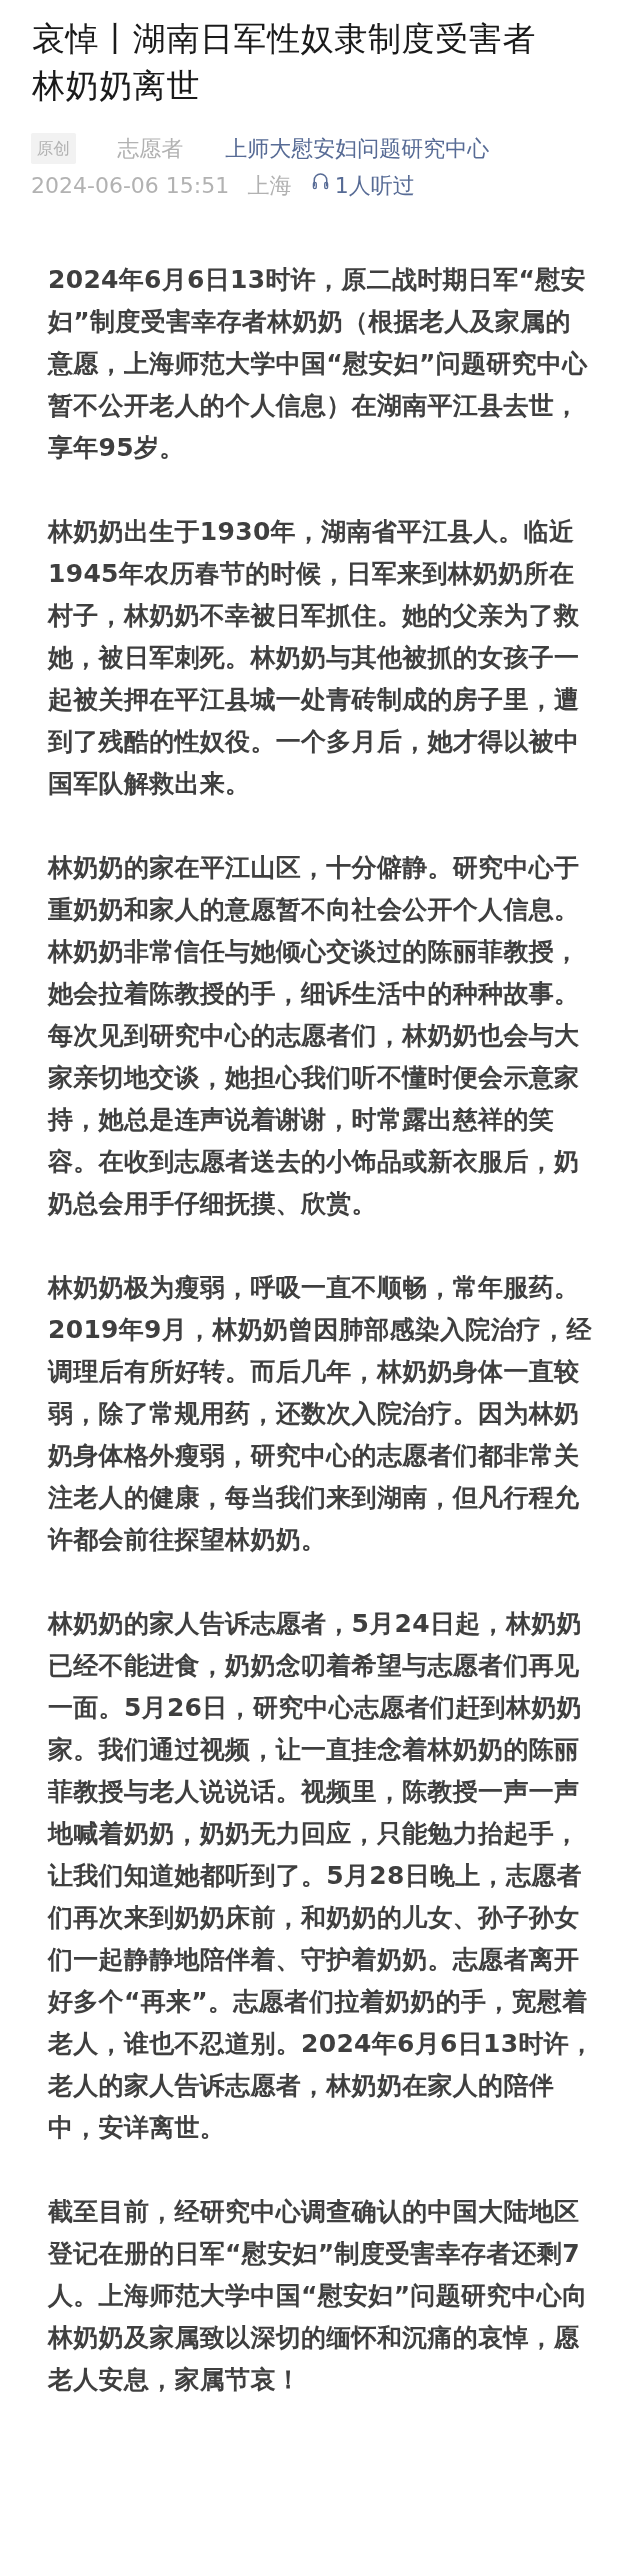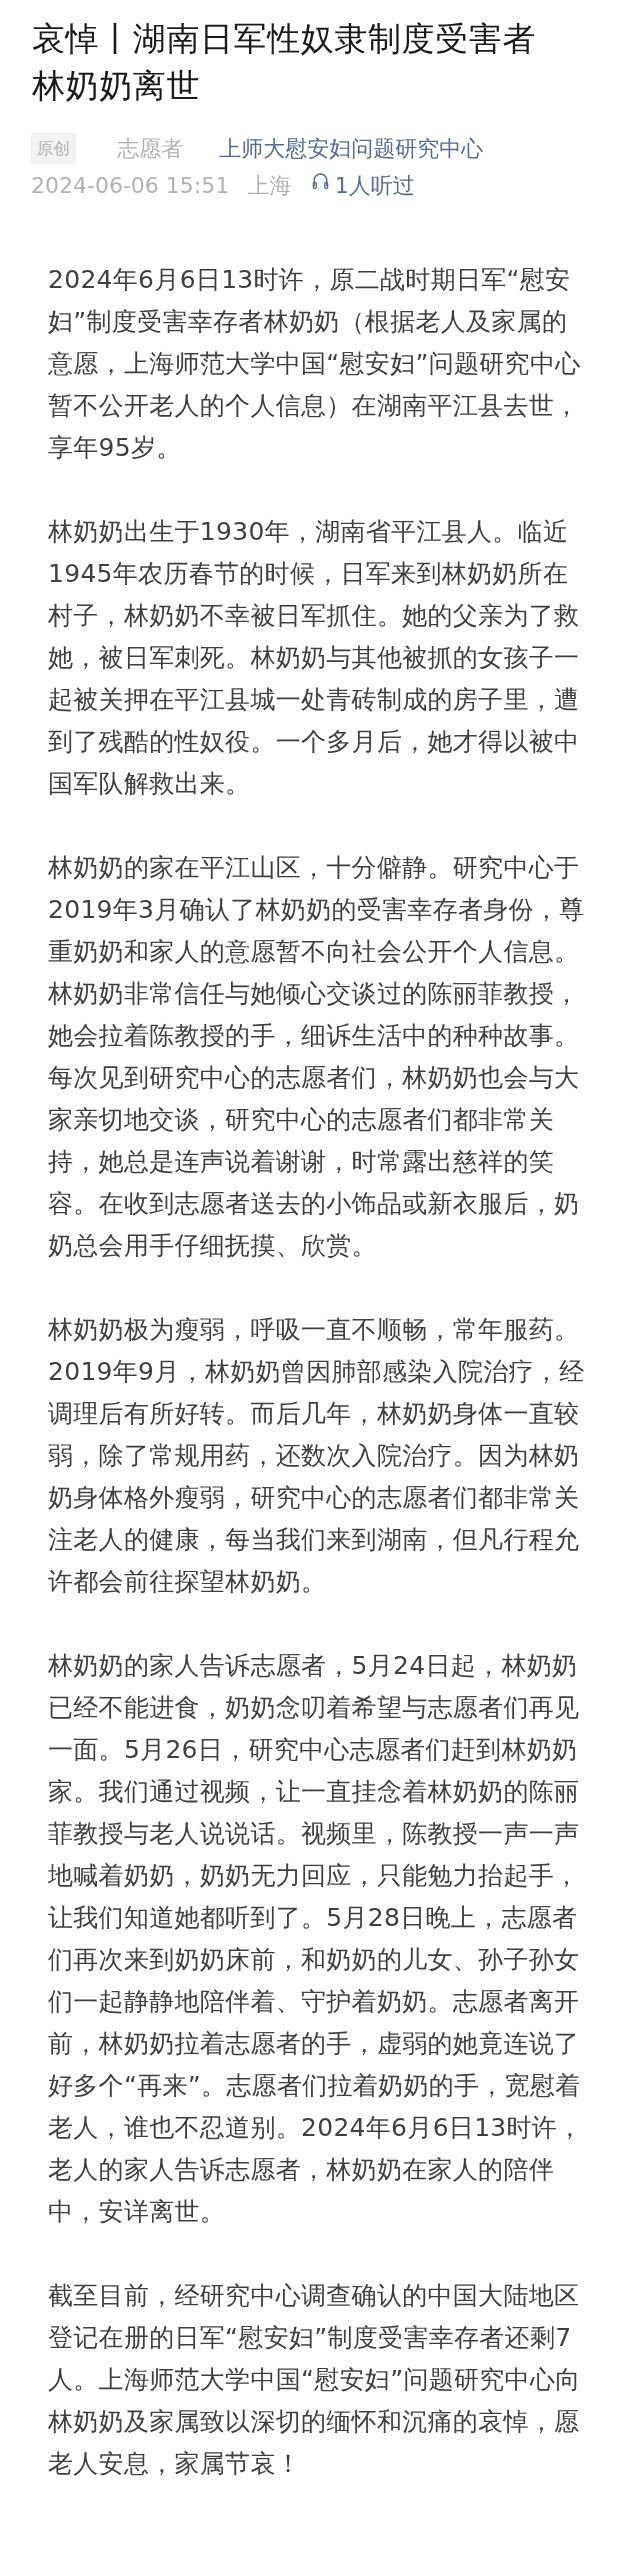--- a/index.html
+++ b/index.html
@@ -54,21 +54,21 @@
       padding: 0 5.7px;
       background: #f2f2f2;
       color: #b2b2b2;
       font-size: 16.6px;
       border-radius: 1.7px;
       margin-right: 13.7px;
     }
     .author-name {
       color: #b2b2b2;
       font-size: 22px;
-      margin-right: 8px;
+      margin-right: 14px;
     }
     .account-name {
       color: #576b95;
       font-size: 22px;
       text-decoration: none;
     }
     .publish-time {
       color: #b2b2b2;
       font-size: 22px;
       margin-right: 18.3px;
@@ -99,20 +99,21 @@
     .para {
       margin: 0 0 42px 0;
       font-size: 25px;
       line-height: 42px;
       color: #3f3f3f;
       letter-spacing: 0.3px;
     }
     .para-line {
       display: block;
       white-space: nowrap;
+      font-weight: bold;
     }
   </style>
 </head>
 <body>
 
 <h1 class="article-title">
   <span class="title-line">哀悼丨湖南日军性奴隶制度受害者</span>
   <span class="title-line">林奶奶离世</span>
 </h1>
 
@@ -147,26 +148,25 @@
     <span class="para-line">林奶奶出生于1930年，湖南省平江县人。临近</span>
     <span class="para-line">1945年农历春节的时候，日军来到林奶奶所在</span>
     <span class="para-line">村子，林奶奶不幸被日军抓住。她的父亲为了救</span>
     <span class="para-line">她，被日军刺死。林奶奶与其他被抓的女孩子一</span>
     <span class="para-line">起被关押在平江县城一处青砖制成的房子里，遭</span>
     <span class="para-line">到了残酷的性奴役。一个多月后，她才得以被中</span>
     <span class="para-line">国军队解救出来。</span>
   </p>
   <p class="para">
     <span class="para-line">林奶奶的家在平江山区，十分僻静。研究中心于</span>
-    <span class="para-line">2019年3月确认了林奶奶的受害幸存者身份，尊</span>
     <span class="para-line">重奶奶和家人的意愿暂不向社会公开个人信息。</span>
     <span class="para-line">林奶奶非常信任与她倾心交谈过的陈丽菲教授，</span>
     <span class="para-line">她会拉着陈教授的手，细诉生活中的种种故事。</span>
     <span class="para-line">每次见到研究中心的志愿者们，林奶奶也会与大</span>
-    <span class="para-line">家亲切地交谈，研究中心的志愿者们都非常关</span>
+    <span class="para-line">家亲切地交谈，她担心我们听不懂时便会示意家</span>
     <span class="para-line">持，她总是连声说着谢谢，时常露出慈祥的笑</span>
     <span class="para-line">容。在收到志愿者送去的小饰品或新衣服后，奶</span>
     <span class="para-line">奶总会用手仔细抚摸、欣赏。</span>
   </p>
   <p class="para">
     <span class="para-line">林奶奶极为瘦弱，呼吸一直不顺畅，常年服药。</span>
     <span class="para-line">2019年9月，林奶奶曾因肺部感染入院治疗，经</span>
     <span class="para-line">调理后有所好转。而后几年，林奶奶身体一直较</span>
     <span class="para-line">弱，除了常规用药，还数次入院治疗。因为林奶</span>
     <span class="para-line">奶身体格外瘦弱，研究中心的志愿者们都非常关</span>
@@ -176,21 +176,20 @@
   <p class="para">
     <span class="para-line">林奶奶的家人告诉志愿者，5月24日起，林奶奶</span>
     <span class="para-line">已经不能进食，奶奶念叨着希望与志愿者们再见</span>
     <span class="para-line">一面。5月26日，研究中心志愿者们赶到林奶奶</span>
     <span class="para-line">家。我们通过视频，让一直挂念着林奶奶的陈丽</span>
     <span class="para-line">菲教授与老人说说话。视频里，陈教授一声一声</span>
     <span class="para-line">地喊着奶奶，奶奶无力回应，只能勉力抬起手，</span>
     <span class="para-line">让我们知道她都听到了。5月28日晚上，志愿者</span>
     <span class="para-line">们再次来到奶奶床前，和奶奶的儿女、孙子孙女</span>
     <span class="para-line">们一起静静地陪伴着、守护着奶奶。志愿者离开</span>
-    <span class="para-line">前，林奶奶拉着志愿者的手，虚弱的她竟连说了</span>
     <span class="para-line">好多个“再来”。志愿者们拉着奶奶的手，宽慰着</span>
     <span class="para-line">老人，谁也不忍道别。2024年6月6日13时许，</span>
     <span class="para-line">老人的家人告诉志愿者，林奶奶在家人的陪伴</span>
     <span class="para-line">中，安详离世。</span>
   </p>
   <p class="para">
     <span class="para-line">截至目前，经研究中心调查确认的中国大陆地区</span>
     <span class="para-line">登记在册的日军“慰安妇”制度受害幸存者还剩7</span>
     <span class="para-line">人。上海师范大学中国“慰安妇”问题研究中心向</span>
     <span class="para-line">林奶奶及家属致以深切的缅怀和沉痛的哀悼，愿</span>

